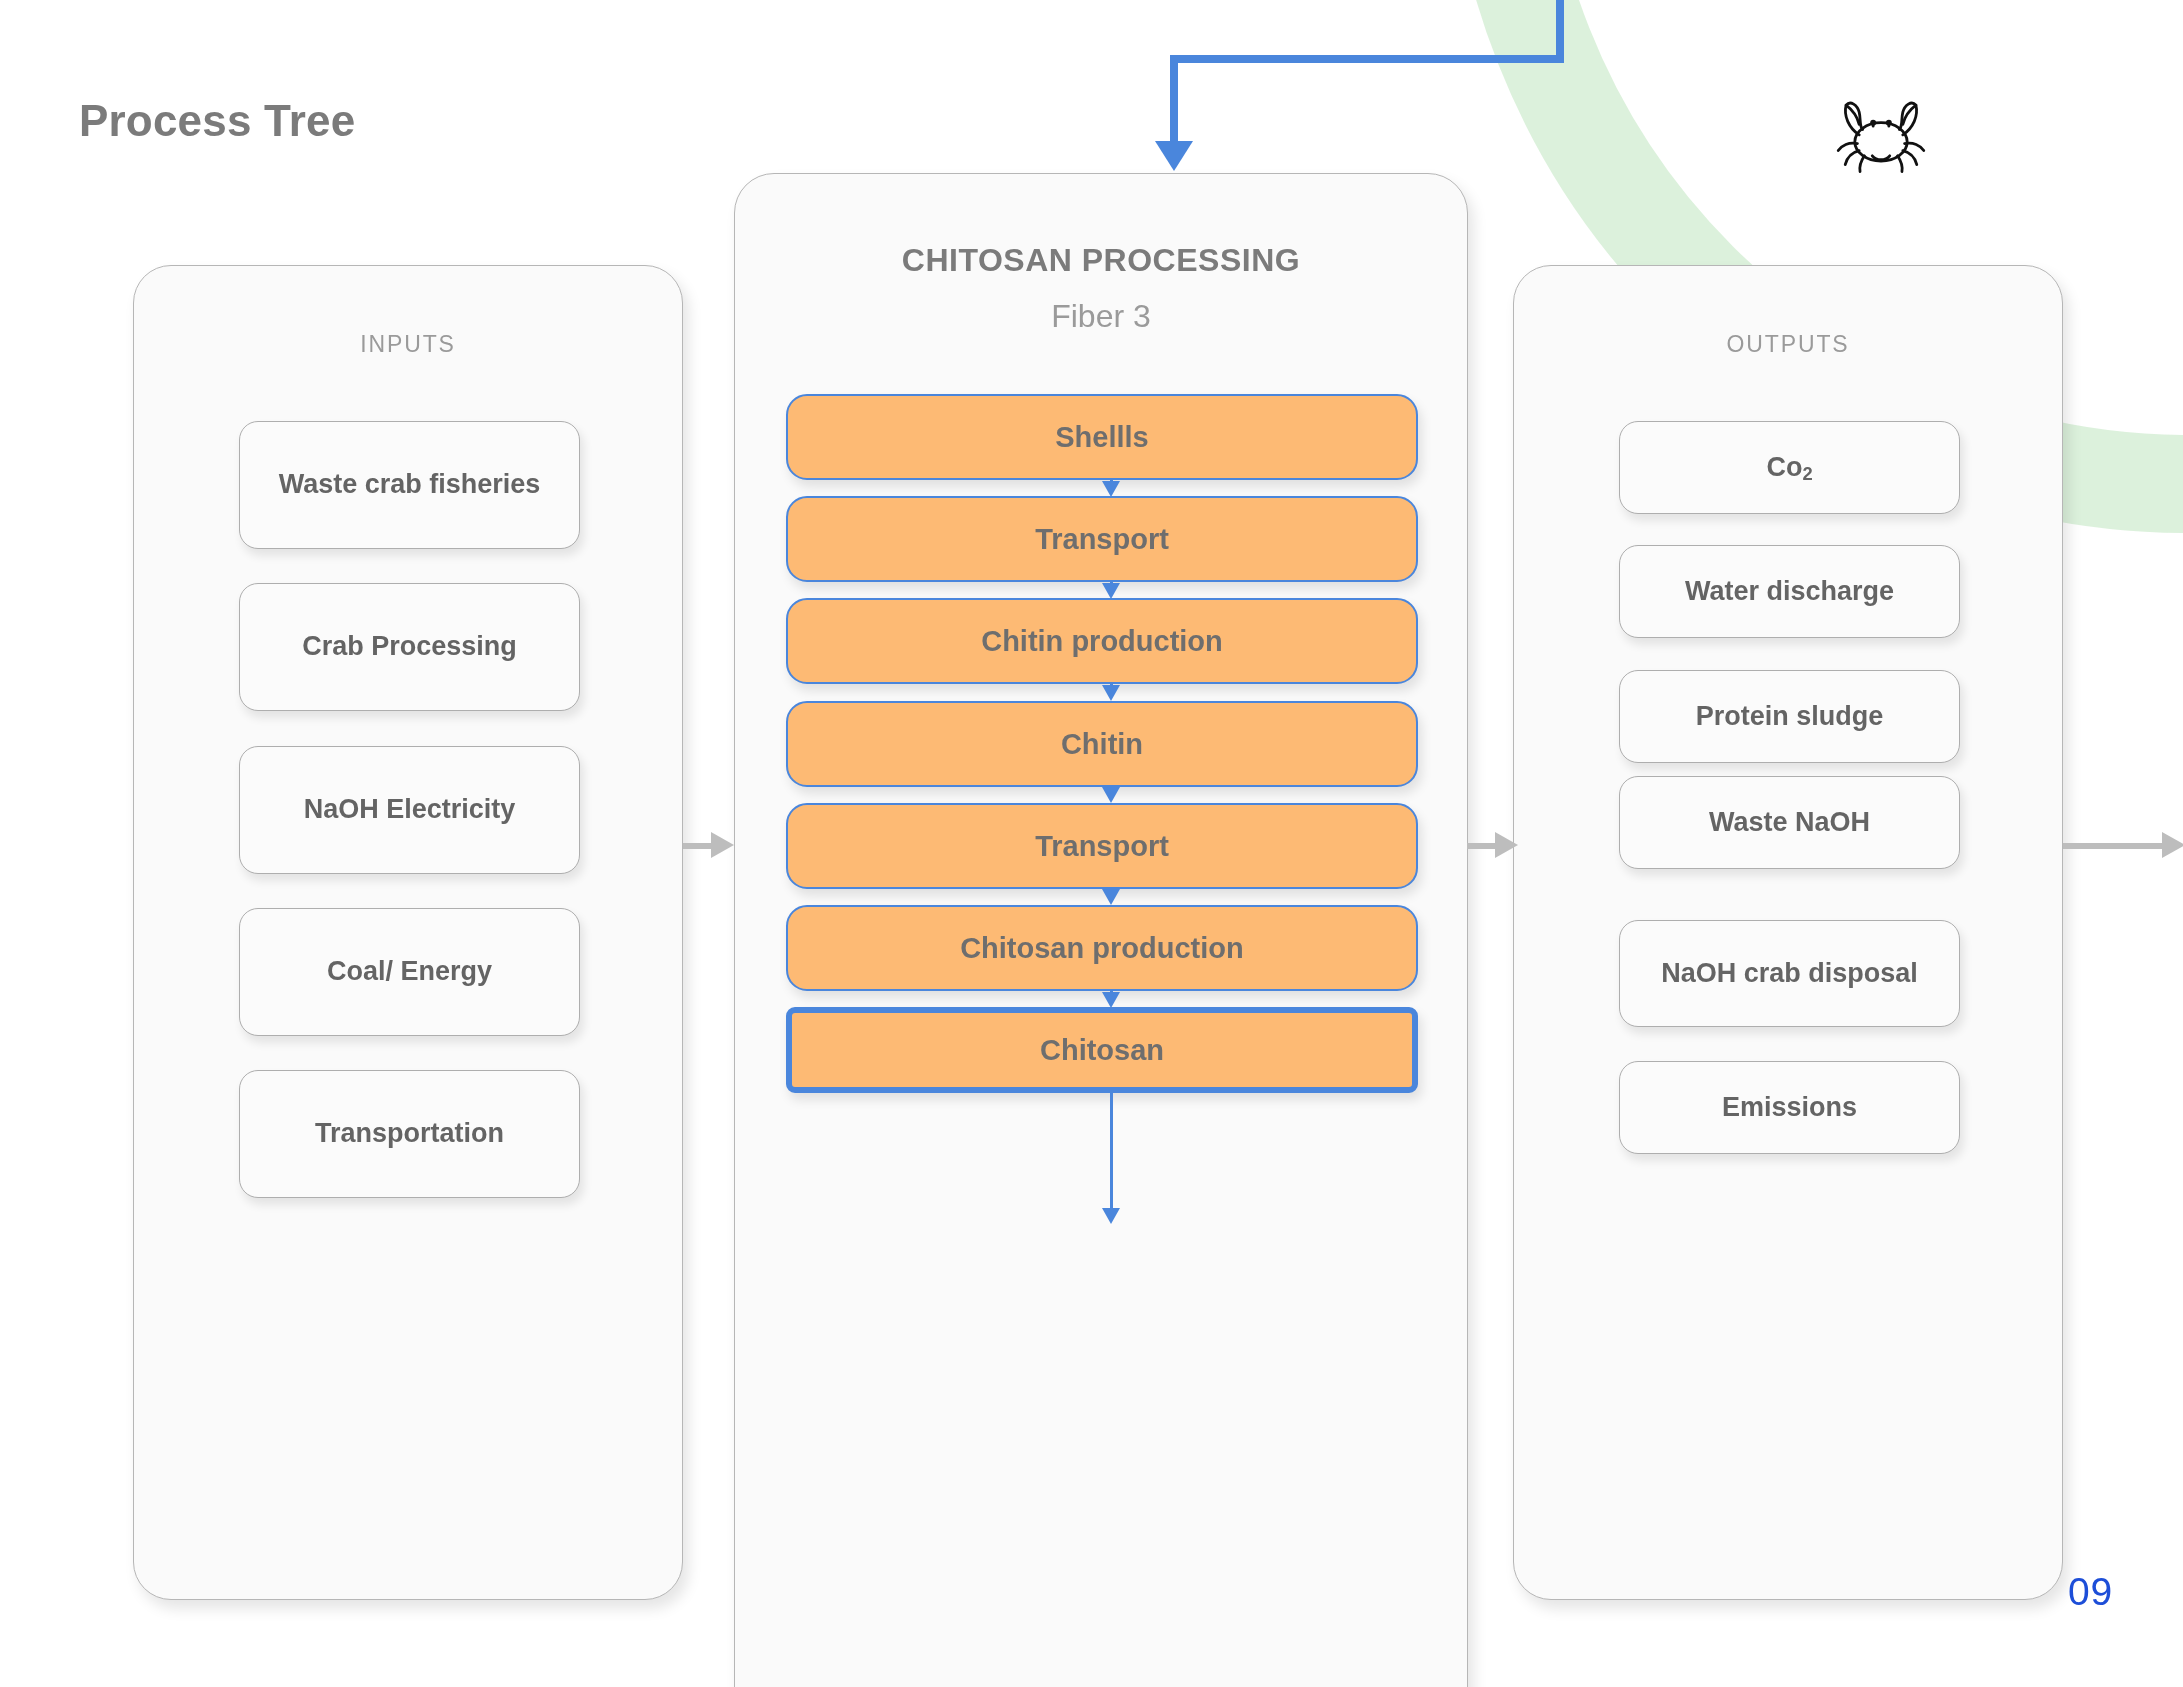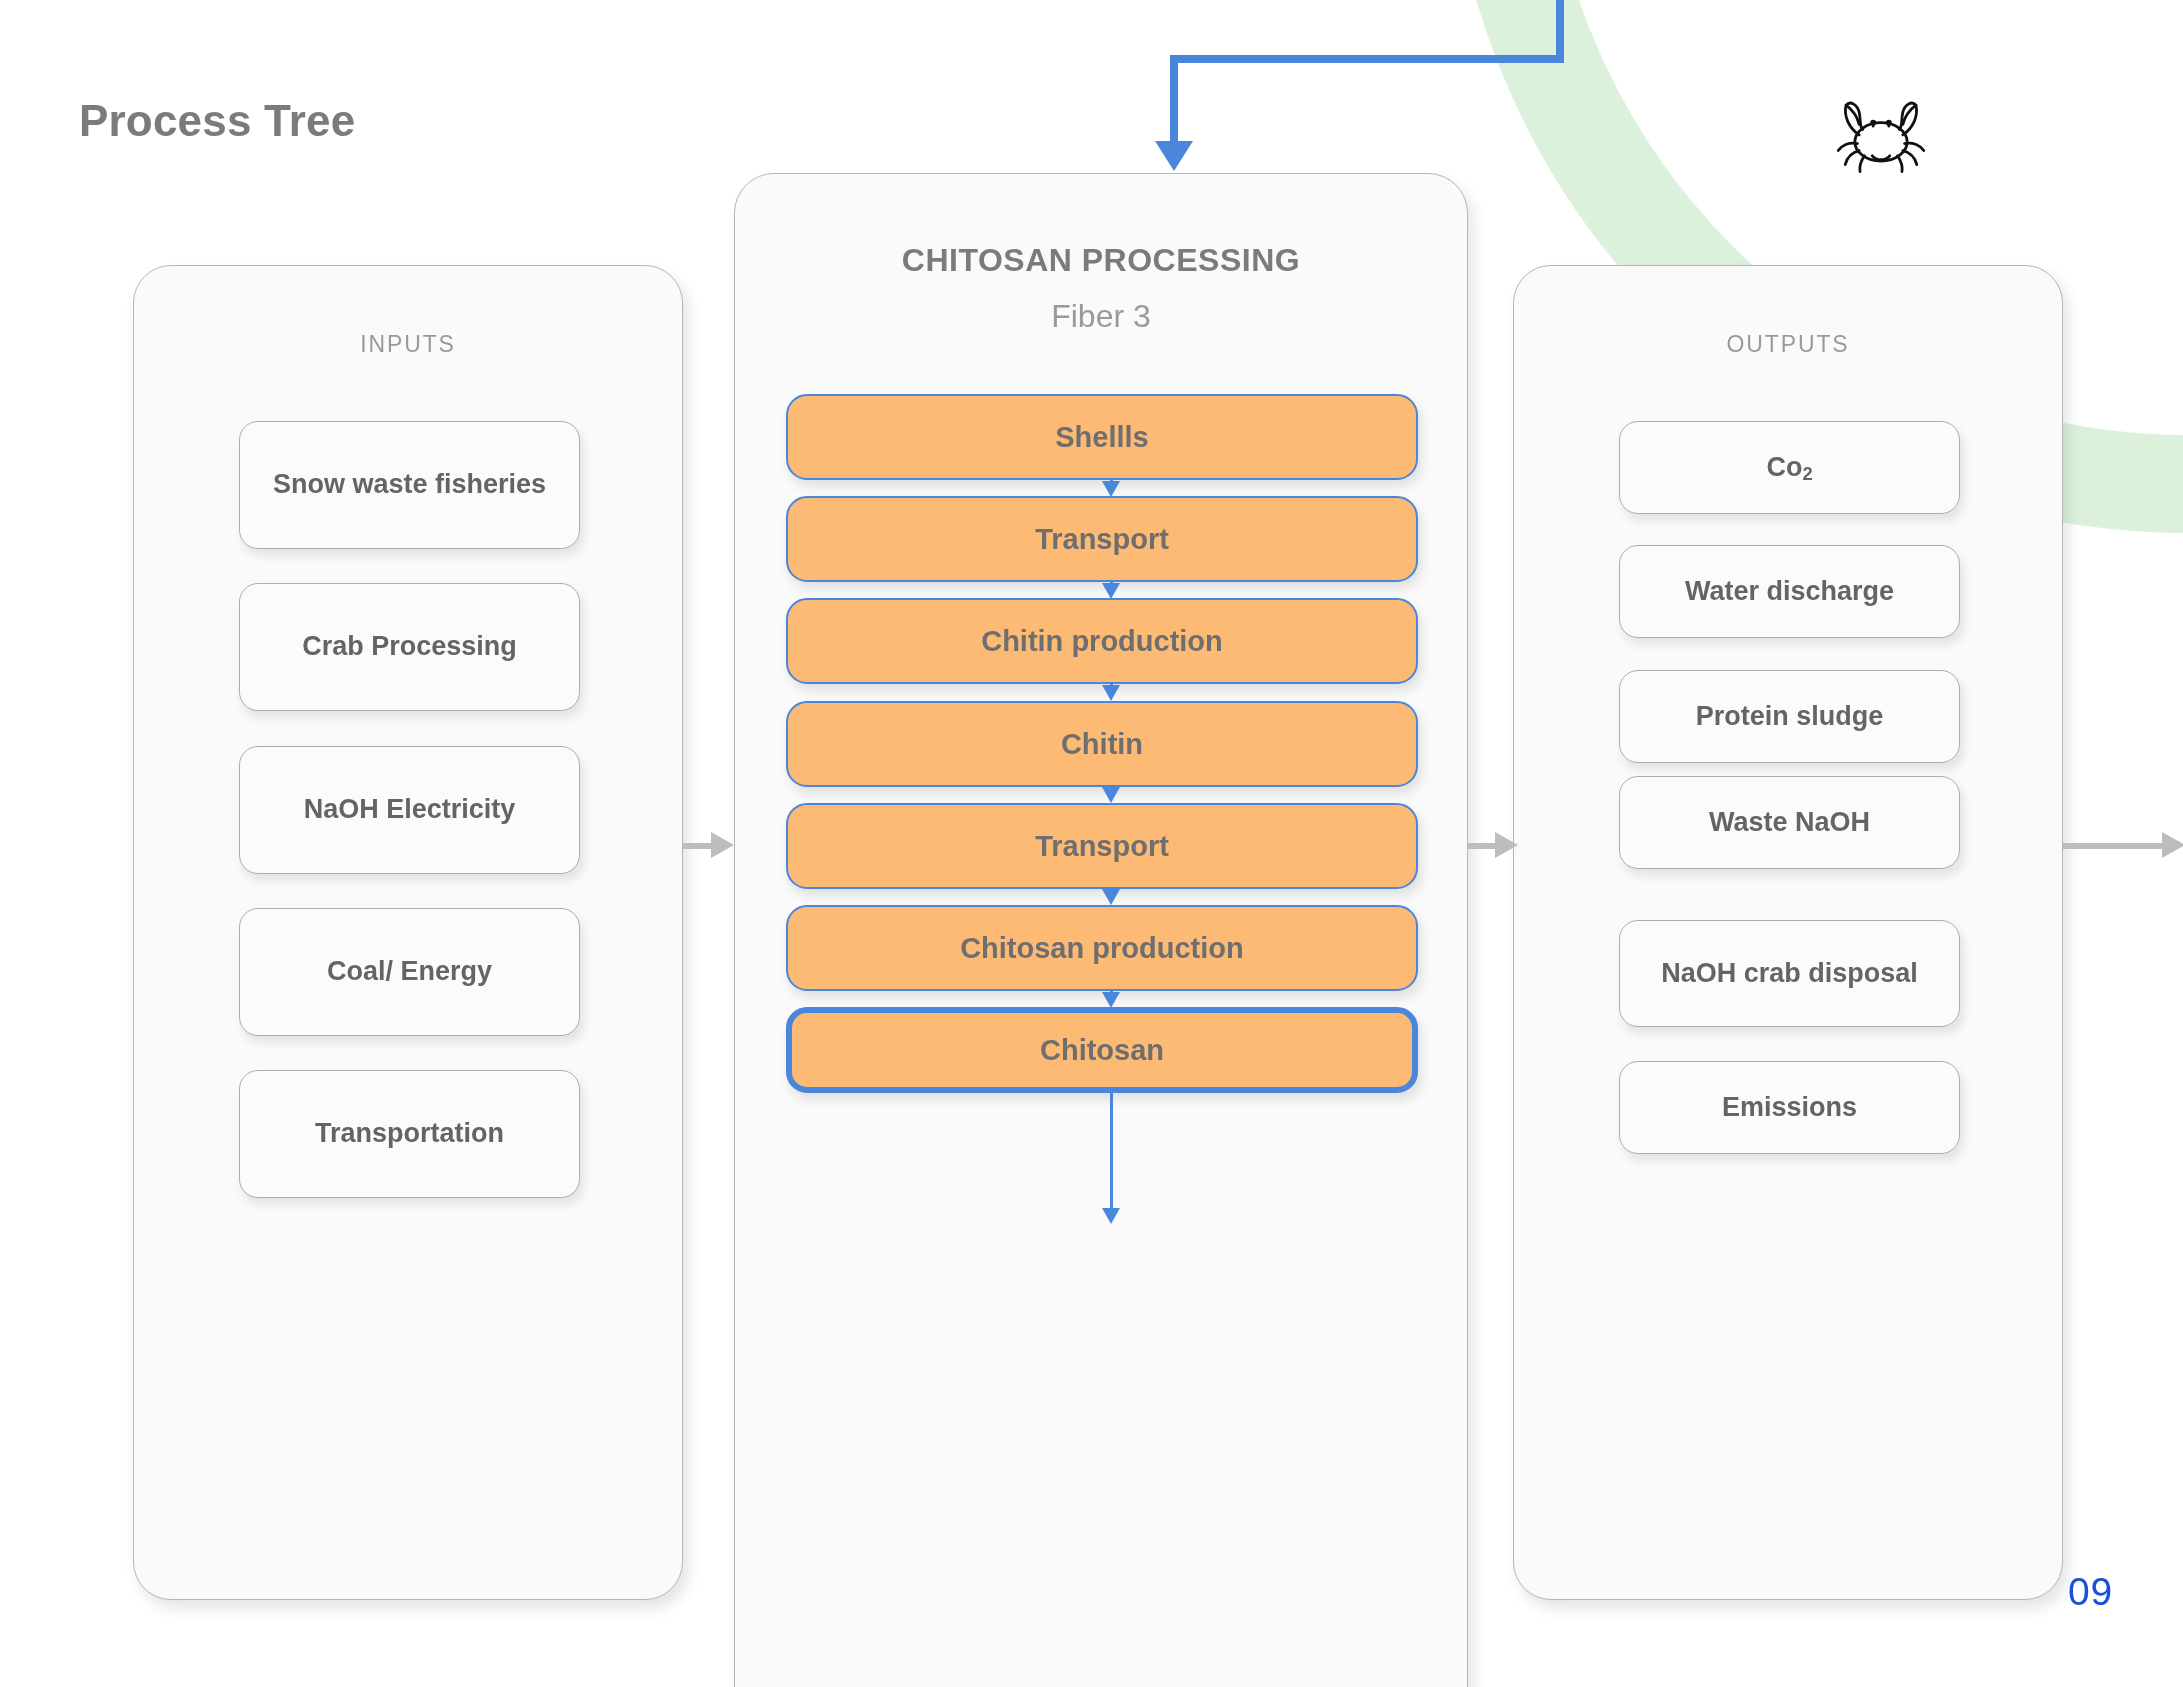--- a/index.html
+++ b/index.html
@@ -141,21 +141,21 @@
     border: 2.6px solid #4a86dc;
     border-radius: 21px;
     background: #fdba74;
     font-weight: bold;
     font-size: 29px;
     color: #6e6e6e;
     box-shadow: 3.5px 7px 10.5px rgba(0,0,0,0.10);
   }
   .pill-blue.is-final {
     border-width: 6.1px;
-    border-radius: 21px;
+    border-radius: 9px;
   }
   #process-card .pill { left: 51px; width: 632px; }
 
   
   .v-arrow {
     position: absolute;
     z-index: 5;
   }
   .v-arrow .shaft {
     position: absolute;
@@ -245,21 +245,21 @@
       </g>
     </svg>
   </div>
 
   <div class="page-number">09</div>
 
   <div class="col-card" id="inputs-card">
     <div class="col-heading">INPUTS</div>
 
     <div class="pill" style="top:155px; height:128px;">
-      <span>Snow waste fisheries</span>
+      <span>Waste crab fisheries</span>
     </div>
     <div class="pill" style="top:317px; height:128px;">
       <span>Crab Processing</span>
     </div>
     <div class="pill" style="top:480px; height:128px;">
       <span>NaOH Electricity</span>
     </div>
     <div class="pill" style="top:642px; height:128px;">
       <span>Coal/ Energy</span>
     </div>

